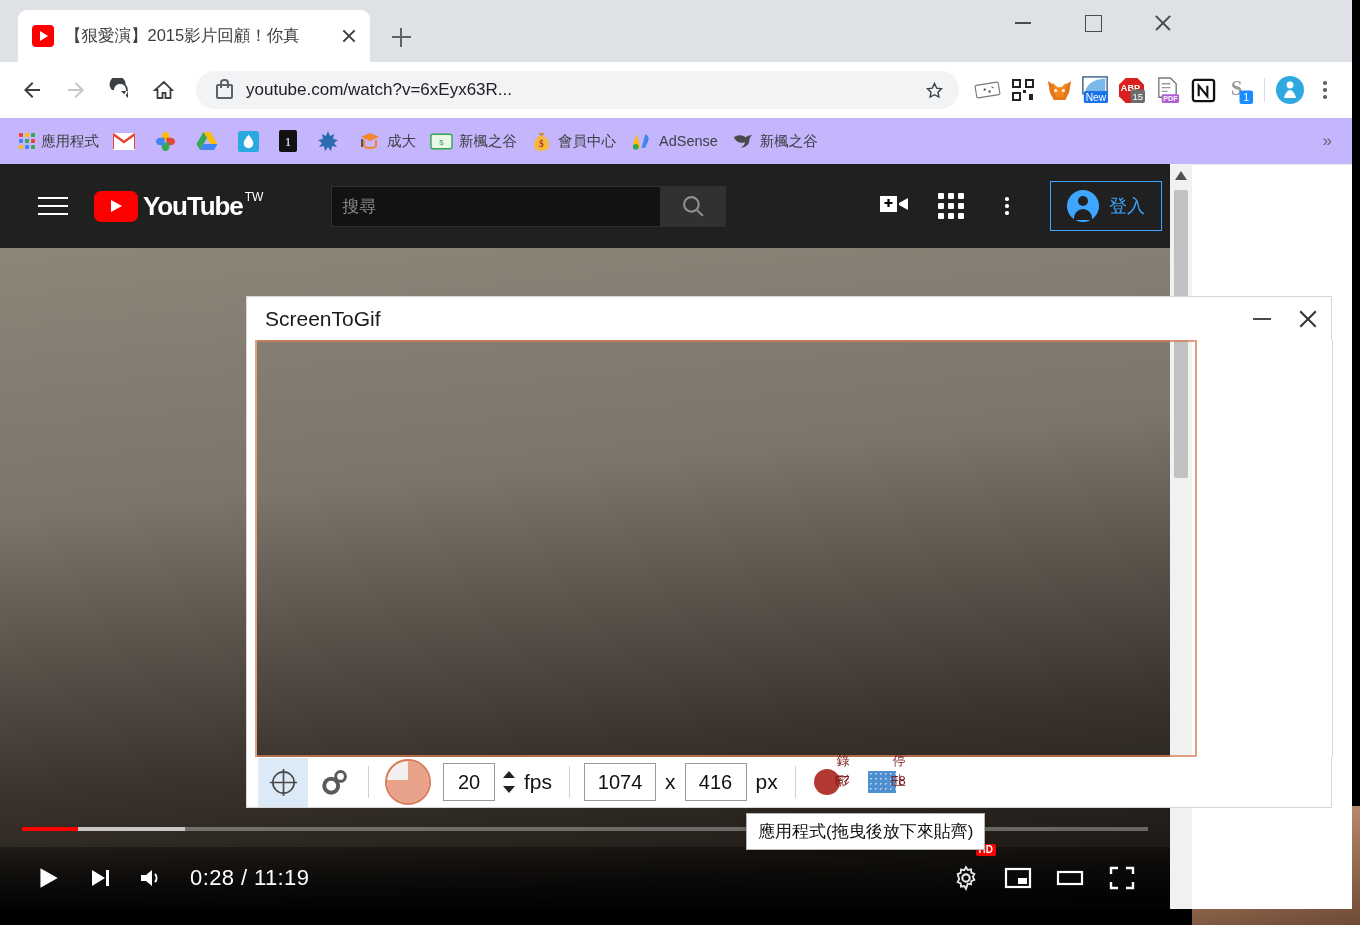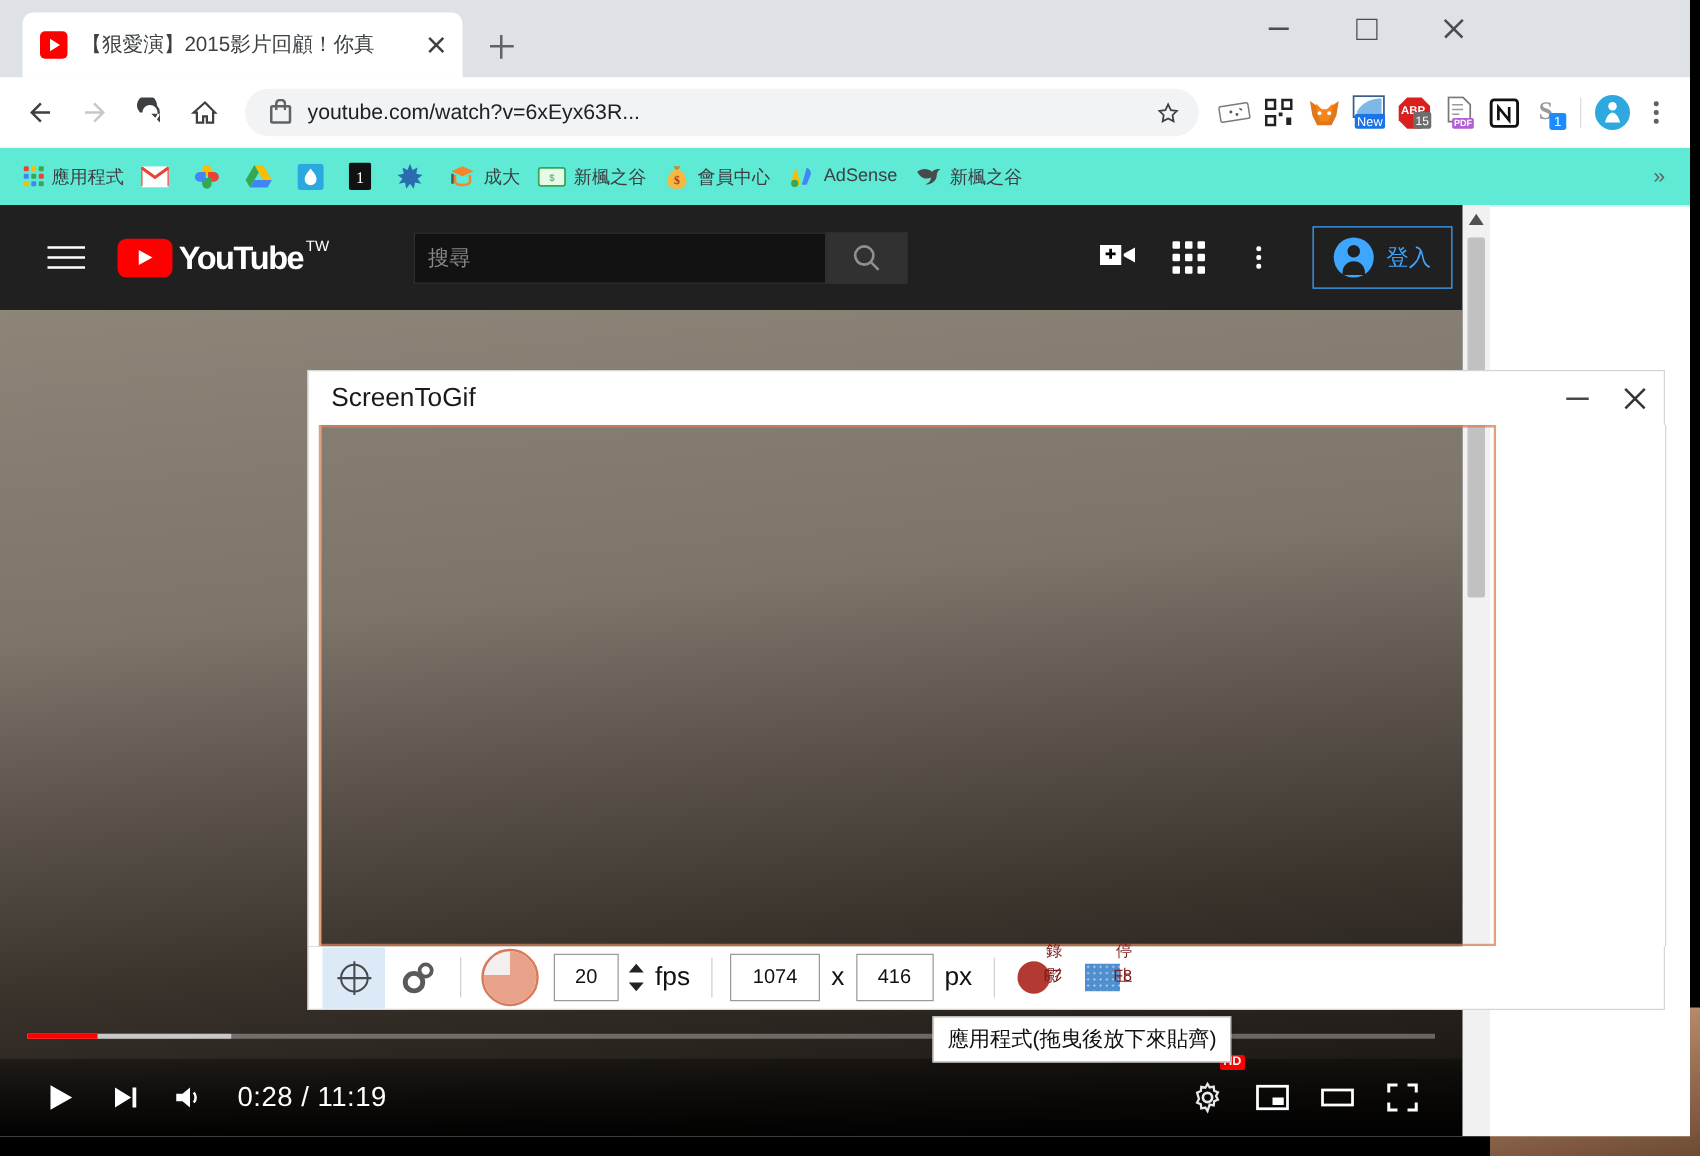--- a/index.html
+++ b/index.html
@@ -55,21 +55,21 @@
     padding:0 8px 0 20px;margin:0 10px;min-width:0;}
   .lock{width:13px;height:11px;border:2px solid #5f6368;border-radius:2px;position:relative;flex:none;margin-right:13px;margin-top:2px;}
   .lock:before{content:"";position:absolute;left:2px;top:-7px;width:5px;height:7px;border:2px solid #5f6368;
     border-bottom:none;border-radius:4px 4px 0 0;}
   .url{flex:1;font-size:17px;color:#202124;white-space:nowrap;overflow:hidden;}
   .star{width:34px;height:34px;flex:none;display:flex;align-items:center;justify-content:center;}
   .ext{width:36px;height:36px;flex:none;display:flex;align-items:center;justify-content:center;position:relative;}
   .menu3{width:34px;flex:none;display:flex;flex-direction:column;align-items:center;gap:3.5px;}
   .menu3 b{width:3.5px;height:3.5px;border-radius:50%;background:#5f6368;display:block;}
 
-  .bmbar{height:46px;background:#5eead4;display:flex;align-items:center;padding:0 12px;border-bottom:1px solid #e6e6e6;gap:0;}
+  .bmbar{height:46px;background:#c4b5fd;display:flex;align-items:center;padding:0 12px;border-bottom:1px solid #e6e6e6;gap:0;}
   .bm{display:flex;align-items:center;height:30px;padding:0 7px;border-radius:4px;flex:none;
     font-size:14.5px;color:#3c4043;white-space:nowrap;}
   .bm .g{margin-right:6px;display:flex;align-items:center;}
   .bmchev{margin-left:auto;font-size:17px;color:#5f6368;padding:0 8px;}
 
   
   .appsgrid{display:grid;grid-template-columns:repeat(3,4px);grid-template-rows:repeat(3,4px);gap:2px;}
   .appsgrid i{display:block;width:4px;height:4px;border-radius:1px;}
 
   
@@ -134,21 +134,21 @@
     border:1px solid #d6d6d6;border-top:none;box-sizing:border-box;display:flex;align-items:center;}
   .snapbtn{width:50px;height:49px;background:#dceaf7;display:flex;align-items:center;justify-content:center;flex:none;margin-left:11px;}
   .gearbtn{width:52px;height:49px;display:flex;align-items:center;justify-content:center;flex:none;}
   .vdiv{width:1px;height:32px;background:#d0d0d0;flex:none;margin:0 8px;}
   .pie{width:42px;height:42px;border-radius:50%;border:2.5px solid #d97a5a;background:#f3efee;
     position:relative;flex:none;margin-left:8px;overflow:hidden;}
   .pie:after{content:"";position:absolute;left:21px;top:-2px;width:24px;height:24px;
     background:#e8a289;border-bottom-left-radius:0;}
   .pie:before{content:"";position:absolute;left:-4px;top:19px;width:50px;height:27px;background:#e8a289;border-radius:0 0 25px 25px;}
   .numbox{height:38px;border:1px solid #9a9a9a;box-sizing:border-box;display:flex;align-items:center;
-    justify-content:center;font-size:16px;color:#111;flex:none;background:#fff;}
+    justify-content:center;font-size:20px;color:#111;flex:none;background:#fff;}
   .spin{display:flex;flex-direction:column;justify-content:center;gap:8px;margin-left:8px;}
   .spin i{width:0;height:0;border-style:solid;}
   .spin .u{border-width:0 6px 7px 6px;border-color:transparent transparent #222 transparent;}
   .spin .d{border-width:7px 6px 0 6px;border-color:#222 transparent transparent transparent;}
   .unit{font-size:21px;color:#111;margin:0 9px;flex:none;text-align:center;}
   .recbtn{display:flex;align-items:center;gap:8px;padding:0 10px;flex:none;}
   .reddot{width:26px;height:26px;border-radius:50%;background:#b33a32;flex:none;}
   .bluesq{width:28px;height:22px;background:#4e8fd0;flex:none;
     background-image:radial-gradient(circle,rgba(255,255,255,.55) 1px,transparent 1px);background-size:5px 5px;}
   .reclab{position:relative;font-size:21px;color:#111;line-height:20px;padding-bottom:9px;}

